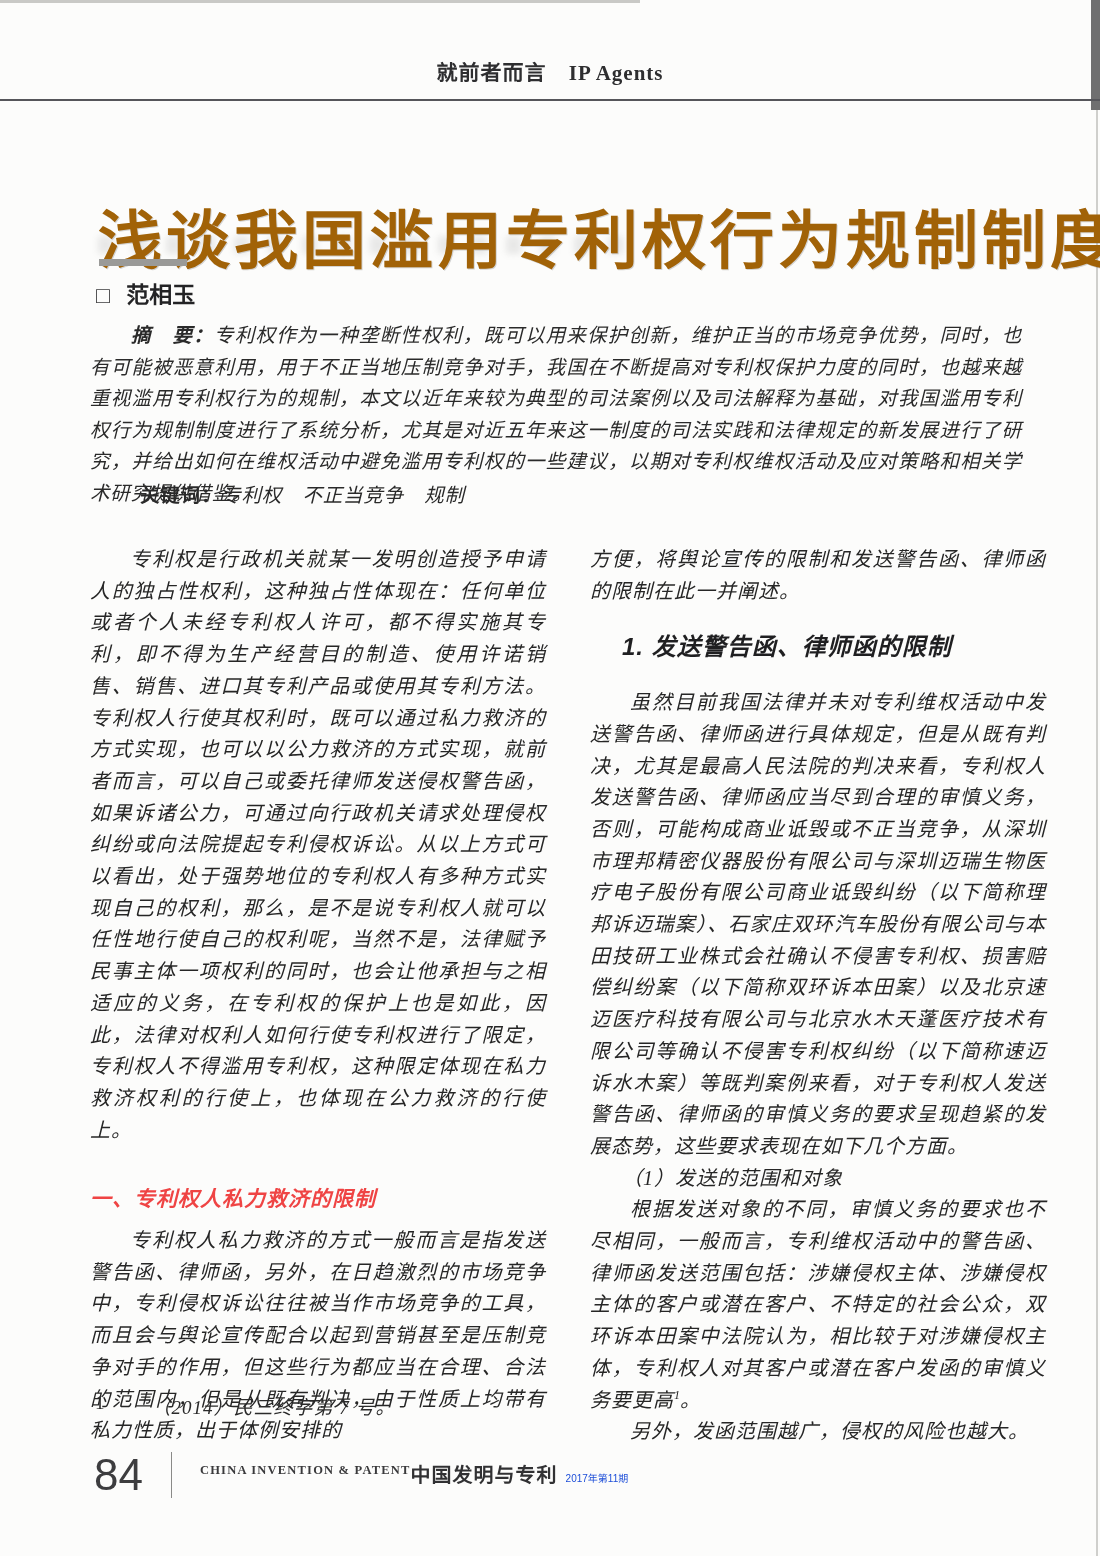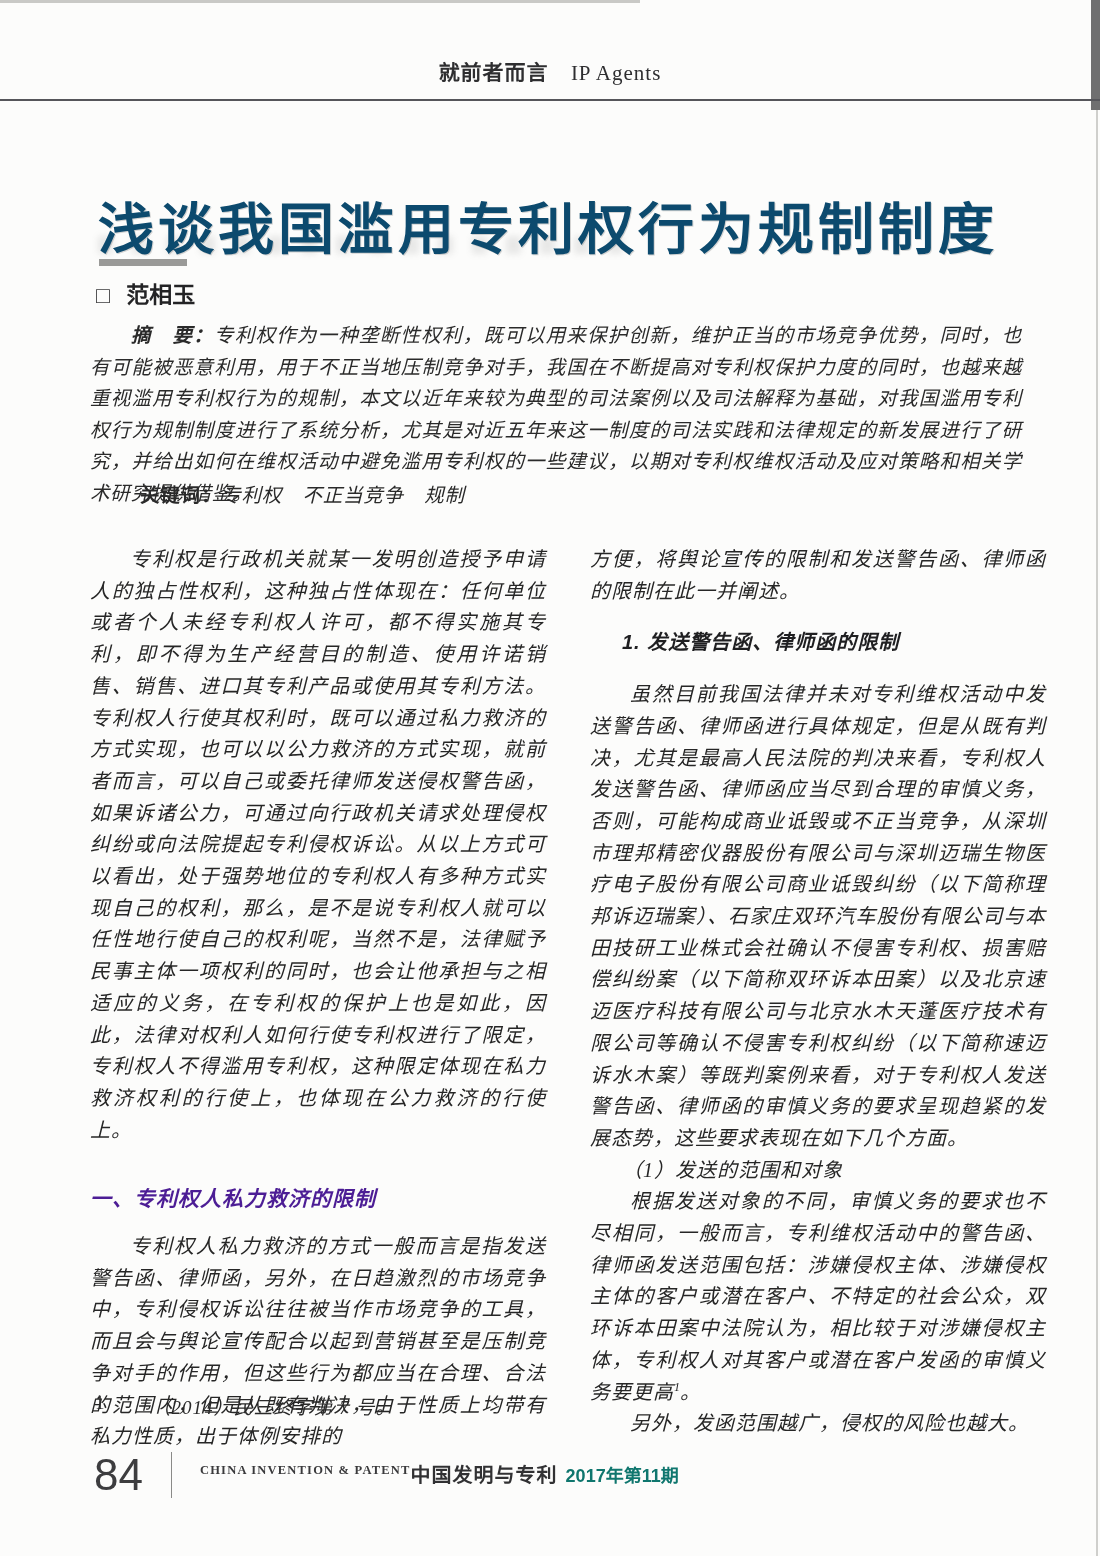--- a/index.html
+++ b/index.html
@@ -16,26 +16,26 @@
     position:absolute;top:236px;left:98px;width:540px;height:18px;
     background:repeating-linear-gradient(90deg,rgba(110,110,110,.28) 0 15px,rgba(110,110,110,0) 15px 34px);
     filter:blur(3px);opacity:.5;
   }
   
   .journal-header{
     position:absolute;top:56px;left:0;width:100%;text-align:center;
     font-size:21px;letter-spacing:1px;color:#2e2e30;
   }
   .journal-header .cn{font-family:"Liberation Sans",sans-serif;font-weight:700;}
-  .journal-header .en{font-family:"Liberation Serif",serif;font-weight:400;margin-left:16px;}
+  .journal-header .en{font-family:"Liberation Serif",serif;font-weight:700;margin-left:16px;}
   .header-rule{position:absolute;top:99px;left:0;width:1100px;height:2px;background:#55555a;}
   
   .article-title{
     position:absolute;top:146px;left:98px;width:940px;
-    font-size:56px;font-weight:700;letter-spacing:4px;color:#0c4a6e;
+    font-size:64px;font-weight:700;letter-spacing:4px;color:#a16207;
     font-family:"Liberation Serif",serif;white-space:nowrap;
     text-shadow:1px 1px 0 rgba(90,90,90,.25);
   }
   .author-bar{position:absolute;top:259px;left:99px;width:88px;height:7px;background:#9a9a98;}
   .author-line{
     position:absolute;top:276px;left:96px;
     font-family:"Liberation Sans",sans-serif;font-weight:700;font-size:23px;color:#232325;
   }
   .author-line .marker{font-weight:400;color:#3a3a3c;margin-right:10px;}
   
@@ -55,24 +55,24 @@
   
   .columns{
     position:absolute;top:544px;left:90px;width:956px;height:812px;
     display:flex;gap:44px;font-style:italic;
   }
   .col{width:456px;font-size:20px;line-height:31.7px;letter-spacing:1px;text-align:justify;color:#262626;}
   .col p{margin:0;}
   .col p.indent{text-indent:40px;}
   .section-heading{
     font-family:"Liberation Sans",sans-serif;font-weight:700;font-size:21px;
-    letter-spacing:1px;color:#4c1d95;margin:37px 0 16px 0;line-height:31.7px;
+    letter-spacing:1px;color:#ef4444;margin:37px 0 10px 0;line-height:31.7px;
   }
   .sub-heading{
-    font-family:"Liberation Sans",sans-serif;font-weight:700;font-size:20px;
+    font-family:"Liberation Sans",sans-serif;font-weight:700;font-size:24px;
     text-indent:32px;line-height:31.7px;color:#1f1f21;
   }
   .item-heading{text-indent:32px;line-height:31.7px;}
   sup.fn-ref{font-size:12px;line-height:0;vertical-align:8px;letter-spacing:0;}
   
   .footnote{
     position:absolute;top:1392px;left:95px;width:560px;
     font-size:19px;font-style:italic;letter-spacing:1px;color:#2a2a2a;
     display:flex;gap:46px;
   }
@@ -86,21 +86,21 @@
     color:#3d3d3f;line-height:44px;
   }
   .footer-divider{width:1px;height:46px;background:#8a8a88;}
   .footer-text{display:flex;flex-direction:row;justify-content:center;line-height:1.25;}
   .journal-en{
     font-family:"Liberation Serif",serif;font-size:12.5px;letter-spacing:1.2px;
     color:#3a3a3c;font-weight:600;
   }
   .journal-cn-row{display:flex;align-items:baseline;gap:8px;}
   .journal-cn{font-family:"Liberation Serif",serif;font-weight:700;font-size:20px;color:#313133;letter-spacing:1px;}
-  .issue{font-family:"Liberation Sans",sans-serif;font-weight:700;font-size:18px;color:#0f766e;}
+  .issue{font-family:"Liberation Sans",sans-serif;font-weight:400;font-size:10px;color:#1d4ed8;}
 </style>
 </head>
 <body>
 
 <div class="page">
 
   <div class="top-edge-artifact"></div>
   <div class="right-edge-artifact"></div>
   <div class="corner-mark-artifact"></div>
   <div class="showthrough-artifact"></div>

